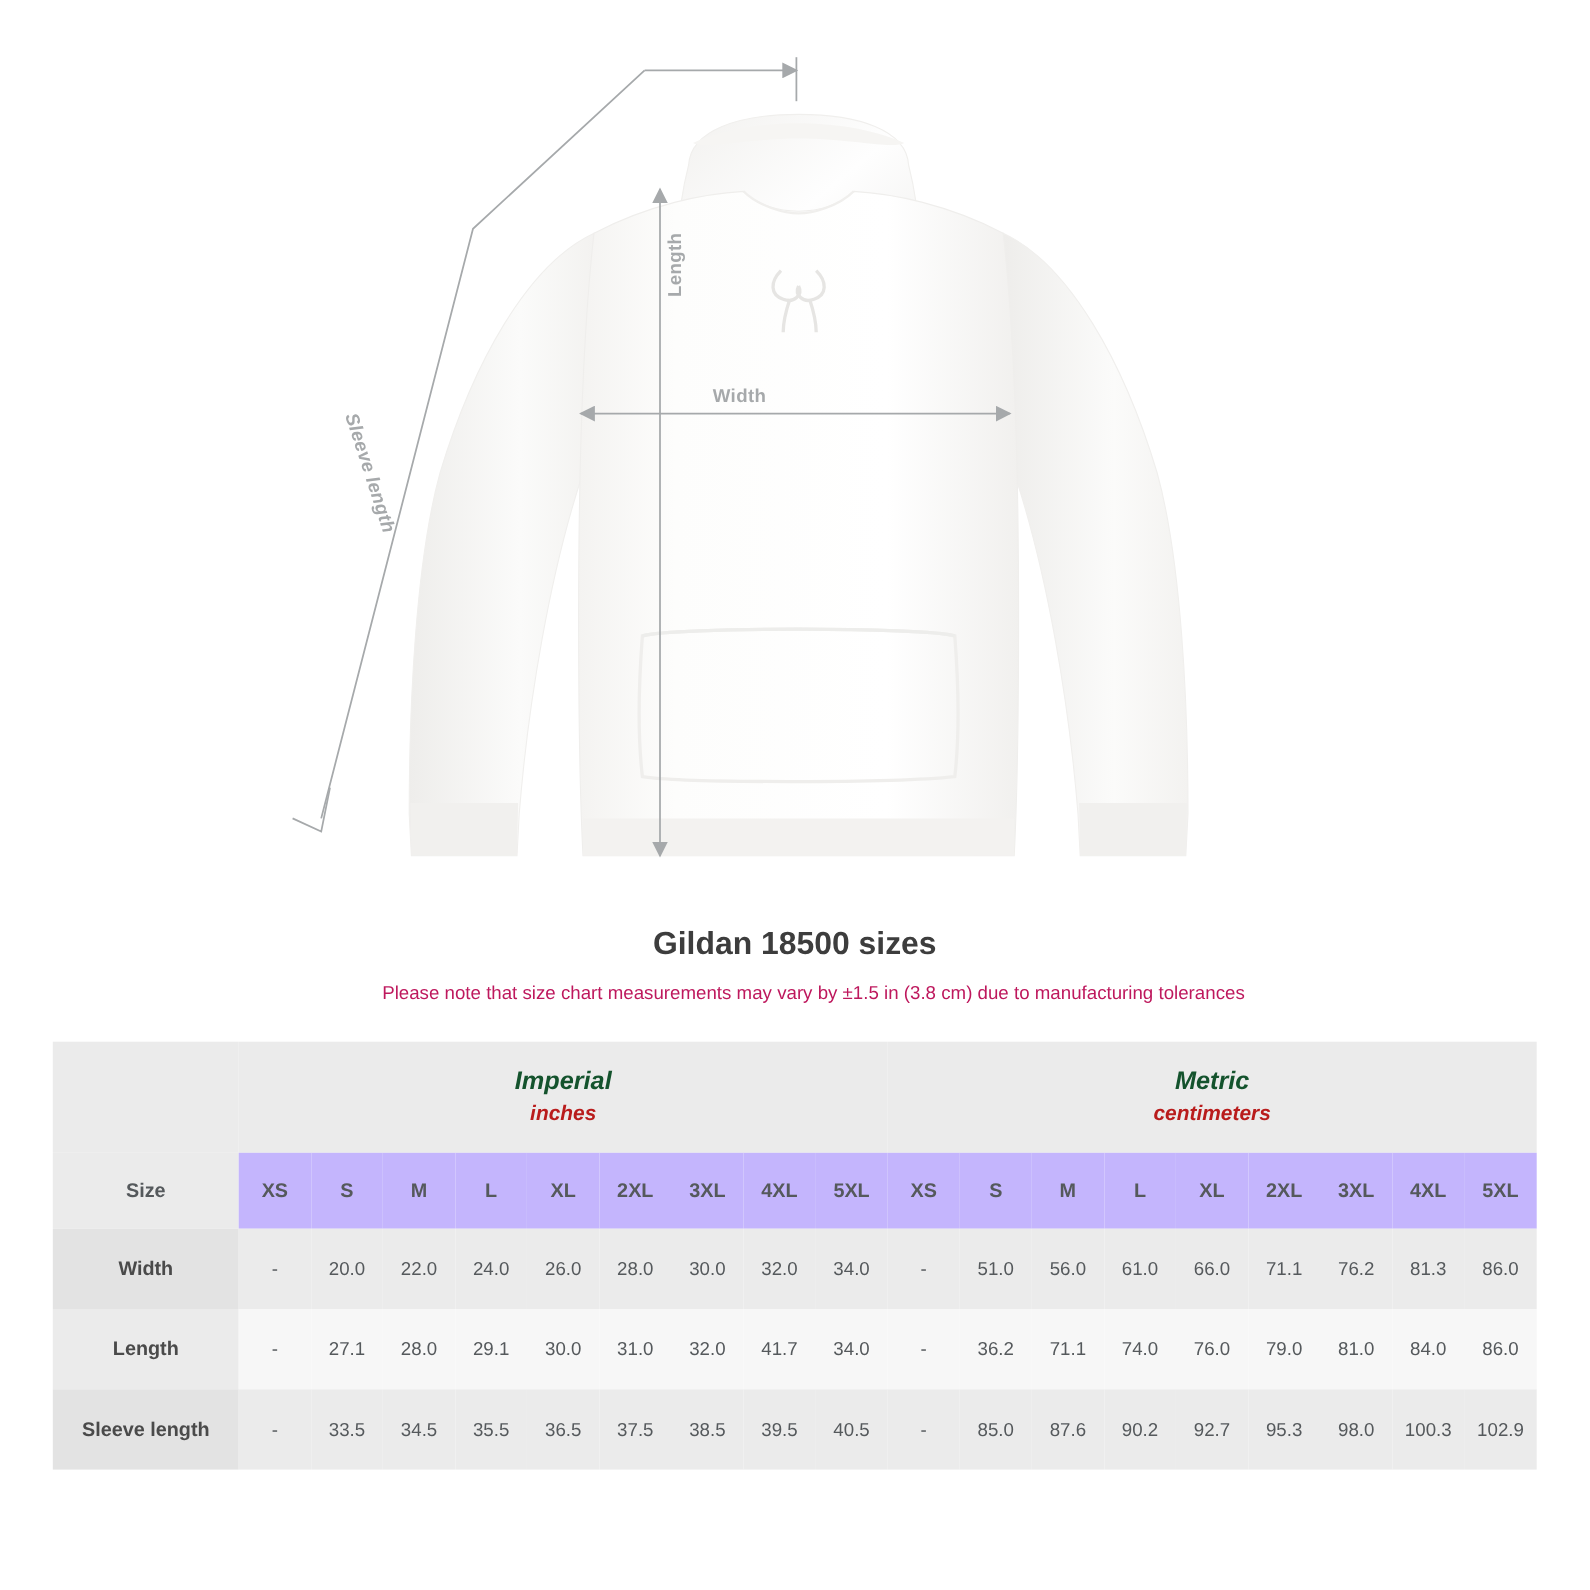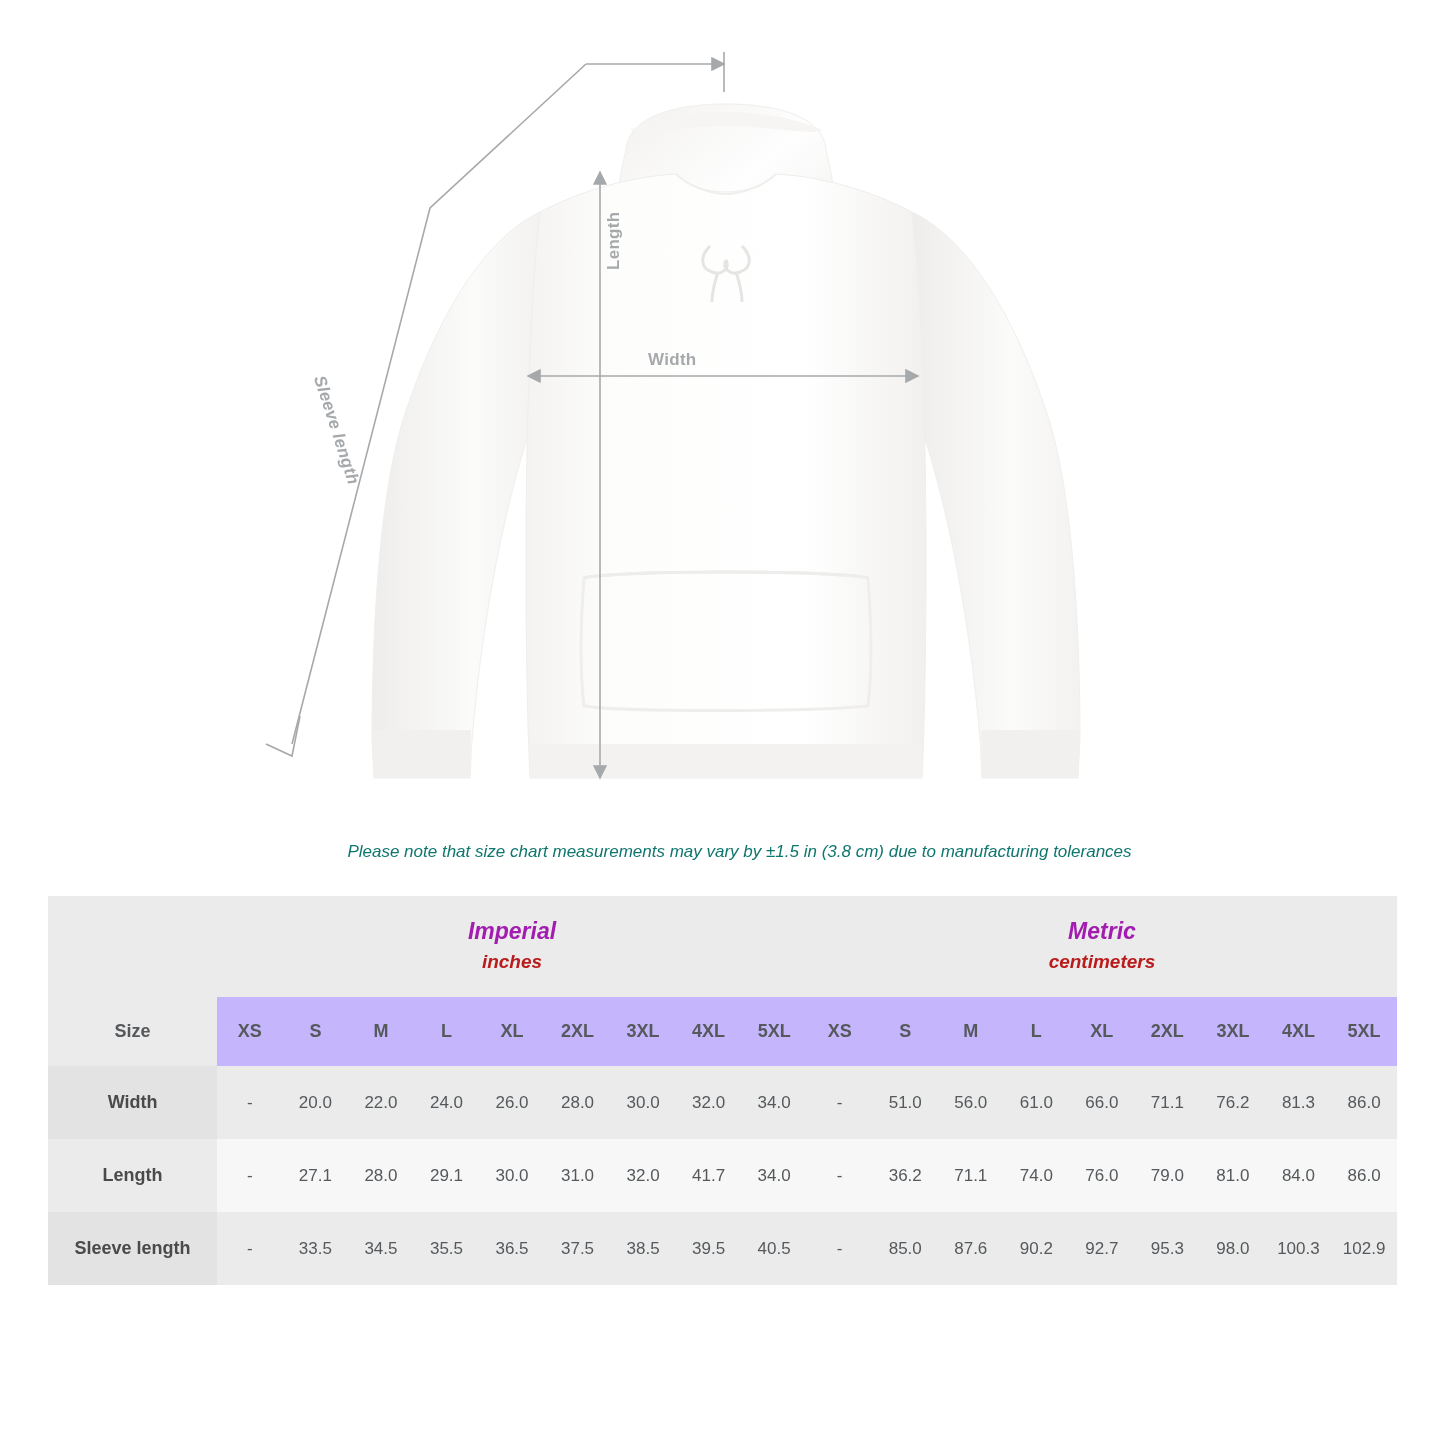--- a/index.html
+++ b/index.html
@@ -64,22 +64,21 @@
     margin-top: 12px;
   }
   .chart-title {
     font-size: 29px;
     font-weight: bold;
     color: #3d3d3d;
     margin: 0 0 18px 0;
   }
   .chart-note {
     font-size: 17px;
-    font-style: italic;
-    color: #0f766e;
+    color: #be185d;
     margin: 0;
     padding-left: 34px;
   }
 
   
   .table-wrap {
     margin: 34px 48px 0 48px;
   }
   table {
     border-collapse: collapse;
@@ -93,21 +92,21 @@
     border: none;
   }
   .unit-row th {
     background: #ebebeb;
     padding: 22px 0 24px 0;
   }
   .unit-title {
     font-size: 23px;
     font-style: italic;
     font-weight: bold;
-    color: #a21caf;
+    color: #14532d;
     display: block;
     margin-bottom: 6px;
   }
   .unit-sub {
     font-size: 19px;
     font-style: italic;
     color: #b91c1c;
     display: block;
   }
   .hdr-row th {
@@ -222,20 +221,21 @@
       <line x1="292" y1="744" x2="292" y2="744" stroke="#a6a9ab" stroke-width="1.6"></line>
       <path d="M300,716 L292,756 L266,744" fill="none" stroke="#a6a9ab" stroke-width="1.6"></path>
     </svg>
 
     <span class="dim-label width-label">Width</span>
     <span class="dim-label length-label">Length</span>
     <span class="dim-label sleeve-label">Sleeve length</span>
   </div>
 
   <div class="title-block">
+    <h1 class="chart-title">Gildan 18500 sizes</h1>
     <p class="chart-note">Please note that size chart measurements may vary by ±1.5 in (3.8 cm) due to manufacturing tolerances</p>
   </div>
 
   <div class="table-wrap">
     <table>
       <colgroup>
         <col class="label-col">
         <col class="data-col">
           <col class="data-col">
           <col class="data-col">

